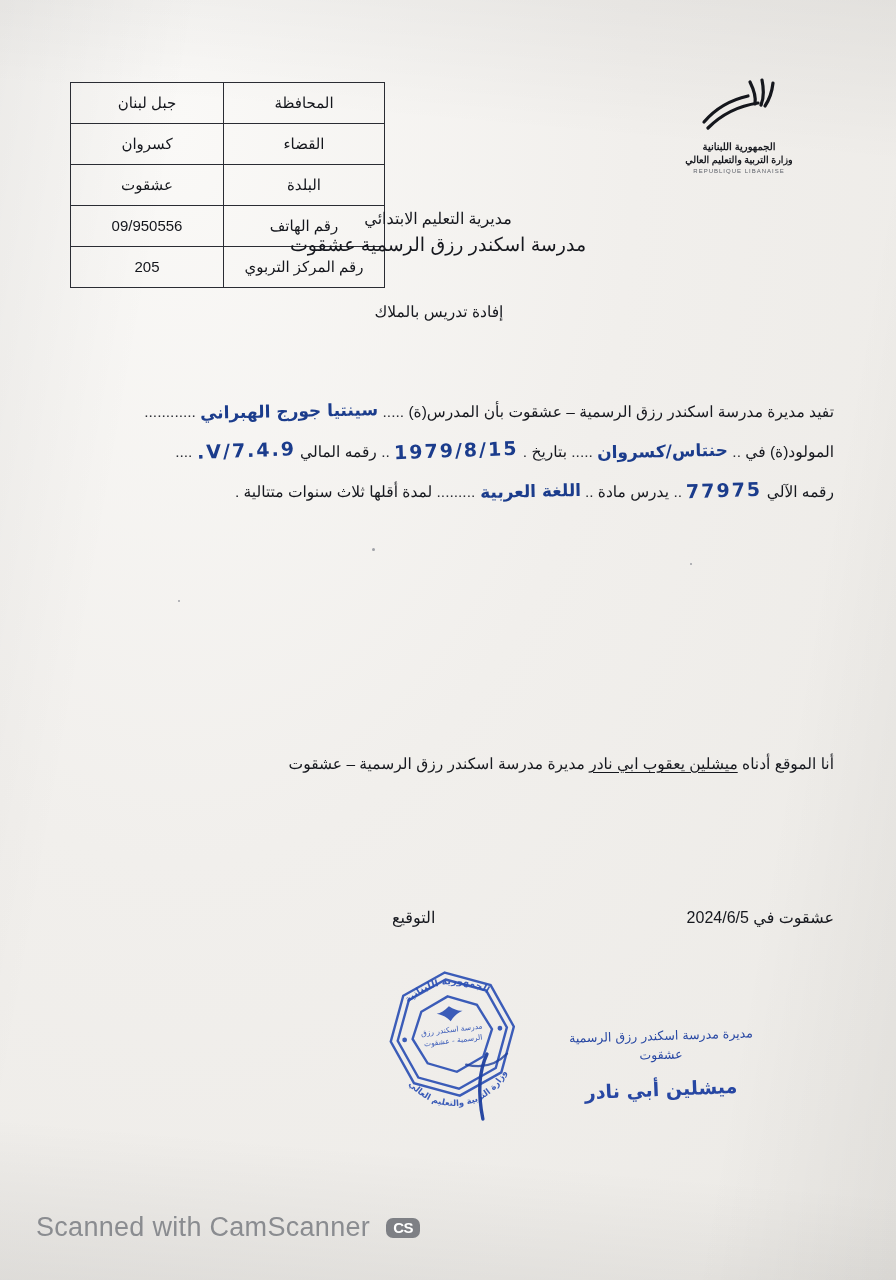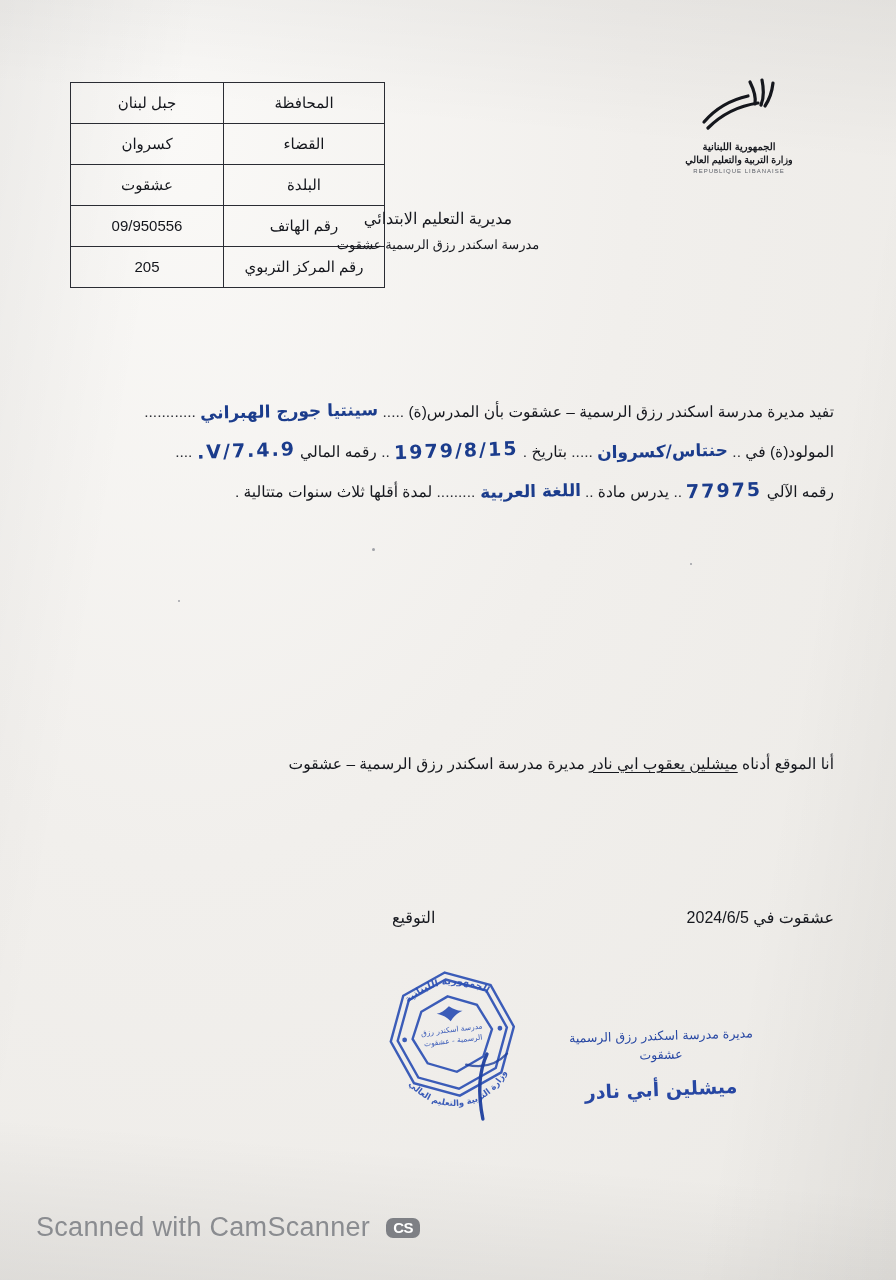--- a/index.html
+++ b/index.html
@@ -90,27 +90,28 @@
     position: absolute;
     top: 206px;
     right: 0;
     width: 896px;
     text-align: center;
     font-size: 16px;
     color: #16181e;
     line-height: 26px;
     padding-right: 20px;
     box-sizing: border-box;
+    font-family: Liberation Serif, serif;
   }
   .school-title {
     position: absolute;
     top: 232px;
     width: 896px;
     text-align: center;
-    font-size: 13px;
+    font-size: 19px;
     color: #16181e;
     line-height: 26px;
     padding-right: 20px;
     box-sizing: border-box;
   }
   .doc-subject {
     position: absolute;
     top: 303px;
     width: 896px;
     text-align: center;
@@ -308,20 +309,21 @@
         </g>
       </svg>
     </span>
     <div class="m-line1">الجمهورية اللبنانية</div>
     <div class="m-line2">وزارة التربية والتعليم العالي</div>
     <div class="m-line3">REPUBLIQUE LIBANAISE</div>
   </div>
 
   <div class="dir-title">مديرية التعليم الابتدائي</div>
   <div class="school-title">مدرسة اسكندر رزق الرسمية عشقوت</div>
+  <div class="doc-subject">إفادة تدريس بالملاك</div>
 
   <div class="body-block">
     <div class="line">
       <span>تفيد مديرة مدرسة اسكندر رزق الرسمية – عشقوت بأن المدرس(ة)</span>
       <span class="dots">.....</span>
       <span class="hw">سينتيا جورج الهبراني</span>
       <span class="dots">............</span>
     </div>
     <div class="line">
       <span>المولود(ة) في</span>

